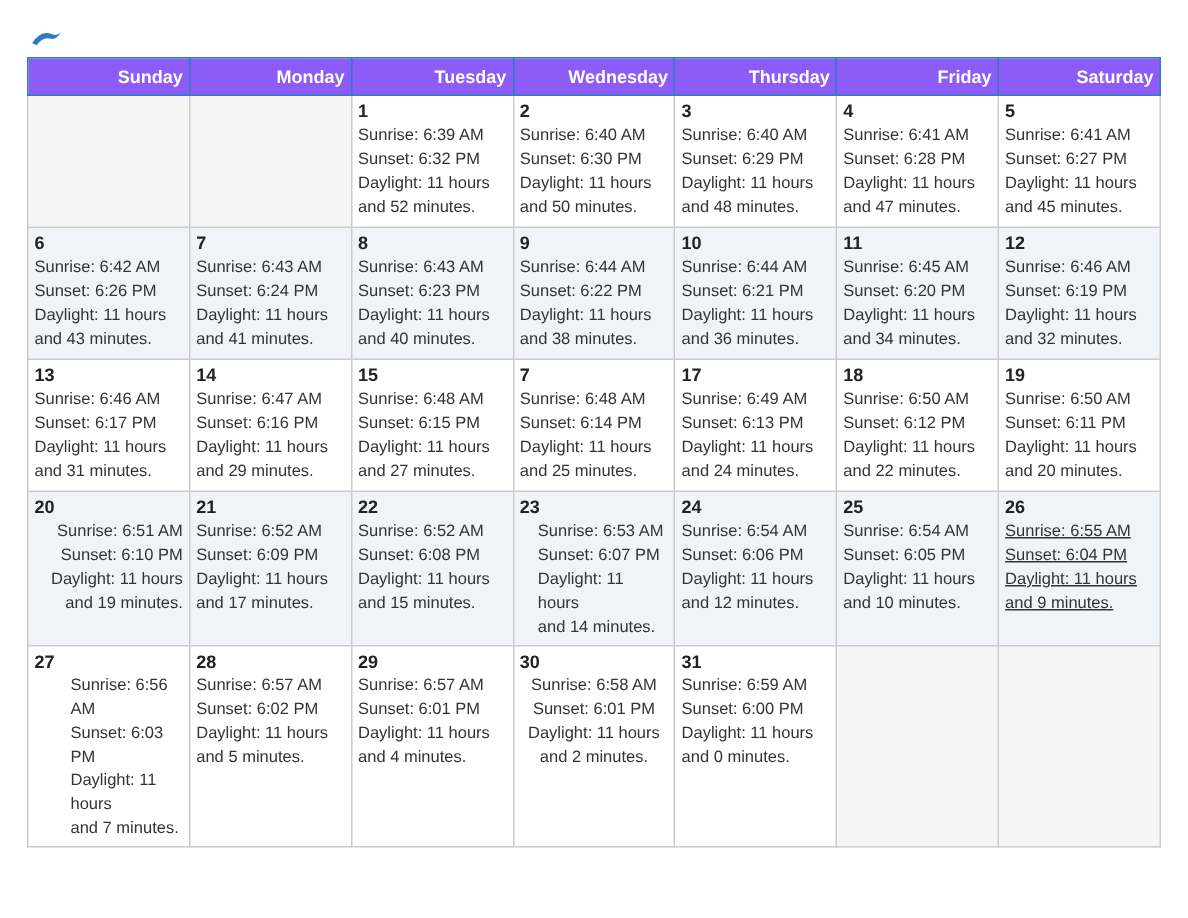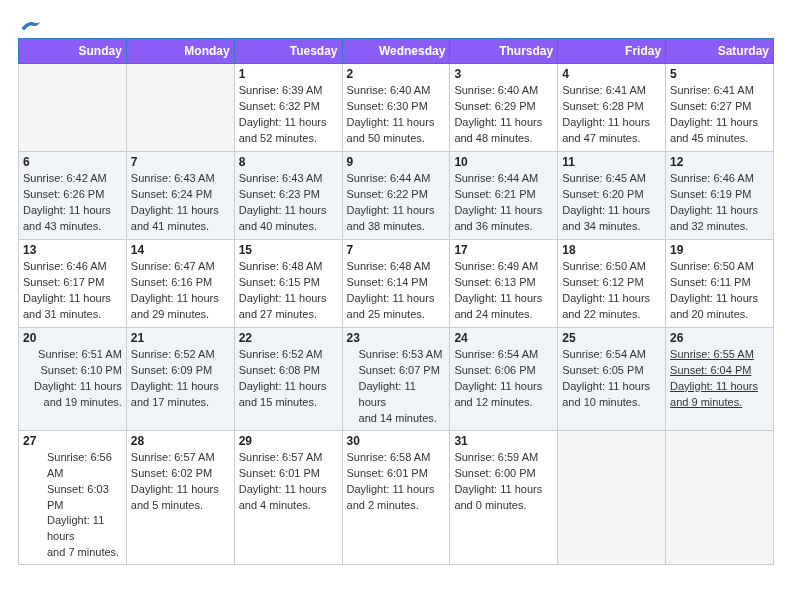--- a/index.html
+++ b/index.html
@@ -333,21 +333,21 @@
           </td>
           <td>
             <span class="day-num">29</span>
             <div class="day-info" style="white-space: pre-line;">Sunrise: 6:57 AM
 Sunset: 6:01 PM
 Daylight: 11 hours
 and 4 minutes.</div>
           </td>
           <td>
             <span class="day-num">30</span>
-            <div class="day-info" style="white-space: pre-line;">Sunrise: 6:58 AM
+            <div class="day-info" style="white-space: pre-line; text-align: center;">Sunrise: 6:58 AM
 Sunset: 6:01 PM
 Daylight: 11 hours
 and 2 minutes.</div>
           </td>
           <td>
             <span class="day-num">31</span>
             <div class="day-info" style="white-space: pre-line;">Sunrise: 6:59 AM
 Sunset: 6:00 PM
 Daylight: 11 hours
 and 0 minutes.</div>

